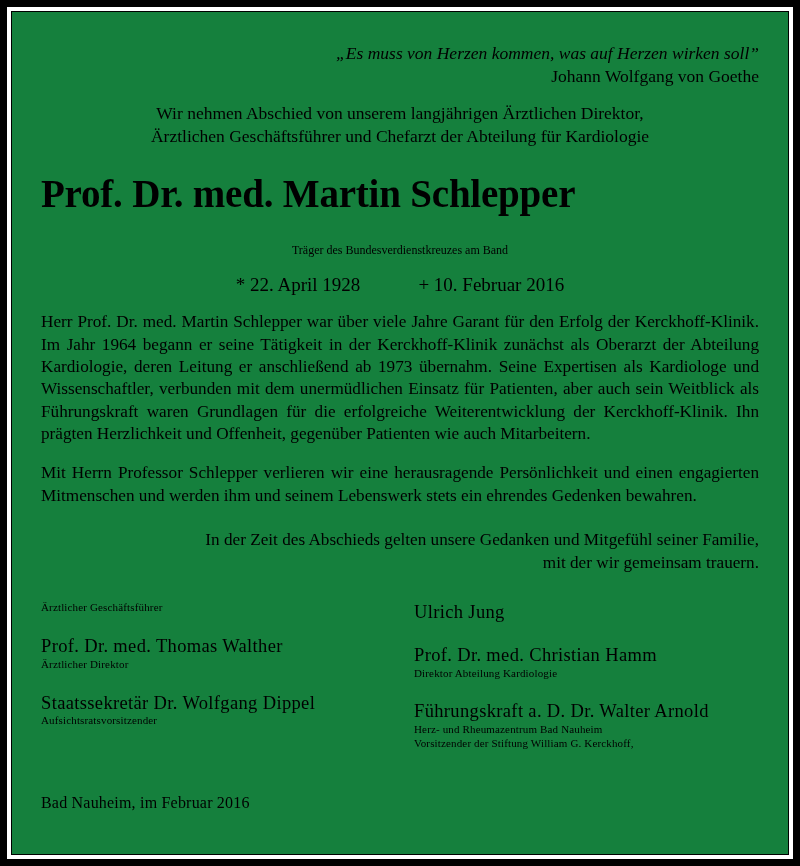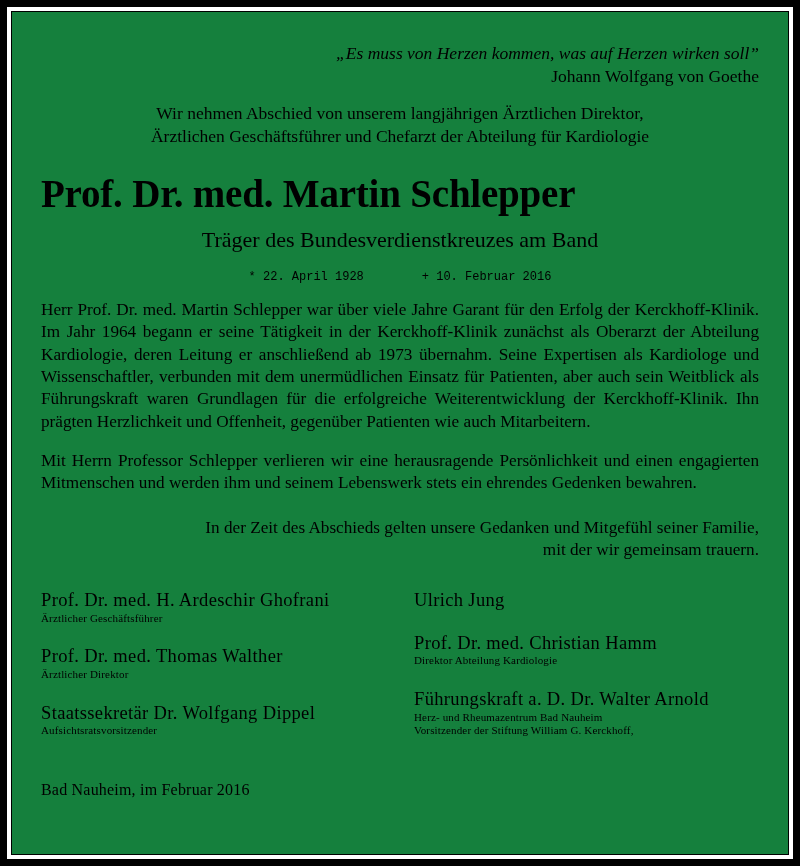--- a/index.html
+++ b/index.html
@@ -69,30 +69,29 @@
   .name-heading {
     text-align: left;
     font-weight: bold;
     font-size: 39px;
     letter-spacing: -0.2px;
     margin-top: 26px;
     line-height: 1.05;
   }
   .honor-line {
     text-align: center;
-    font-size: 22px;
-    margin-top: 12px;
+    font-size: 12px;
+    margin-top: 28px;
     line-height: 1.2;
   }
   .dates-line {
     text-align: center;
-    font-size: 12px;
+    font-size: 19px;
     margin-top: 17px;
     line-height: 1.2;
-    font-family: Liberation Mono, monospace;
   }
   .dates-line .gap {
     display: inline-block;
     width: 58px;
   }
 
   
   .body-text {
     margin-top: 14px;
   }
@@ -184,21 +183,20 @@
 
       <div class="closing">
         <div class="closing-line">In der Zeit des Abschieds gelten unsere Gedanken und Mitgefühl seiner Familie,</div>
         <div class="closing-line">mit der wir gemeinsam trauern.</div>
       </div>
 
       <div class="signatures">
 
         <div class="sig-col left">
           <div class="sig-entry">
-            <div class="sig-name">Prof. Dr. med. H. Ardeschir Ghofrani</div>
             <div class="sig-role">Ärztlicher Geschäftsführer</div>
           </div>
           <div class="sig-entry">
             <div class="sig-name">Prof. Dr. med. Thomas Walther</div>
             <div class="sig-role">Ärztlicher Direktor</div>
           </div>
           <div class="sig-entry">
             <div class="sig-name">Staatssekretär Dr. Wolfgang Dippel</div>
             <div class="sig-role">Aufsichtsratsvorsitzender</div>
           </div>

